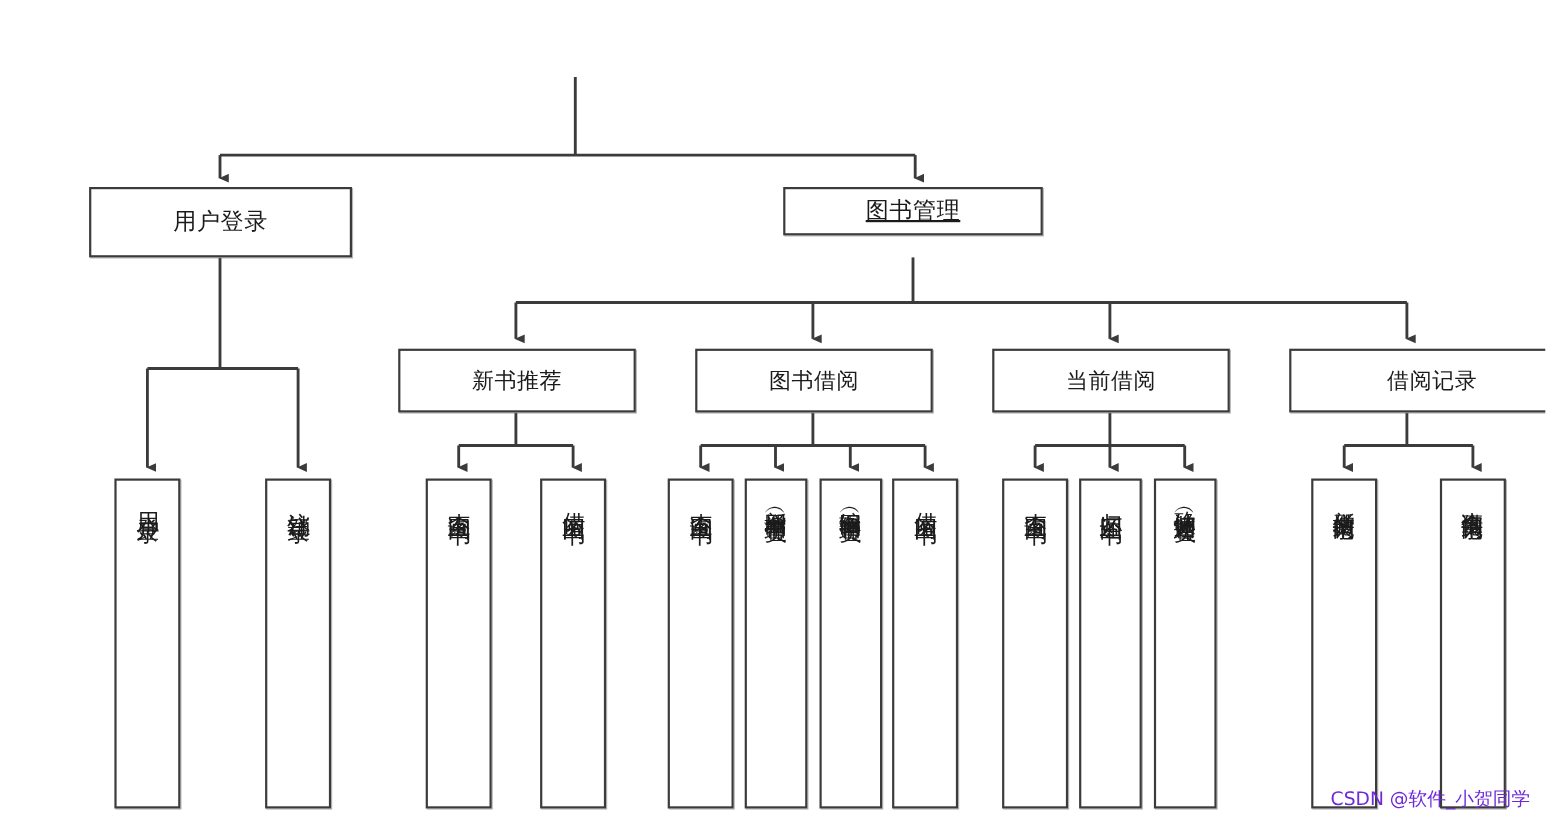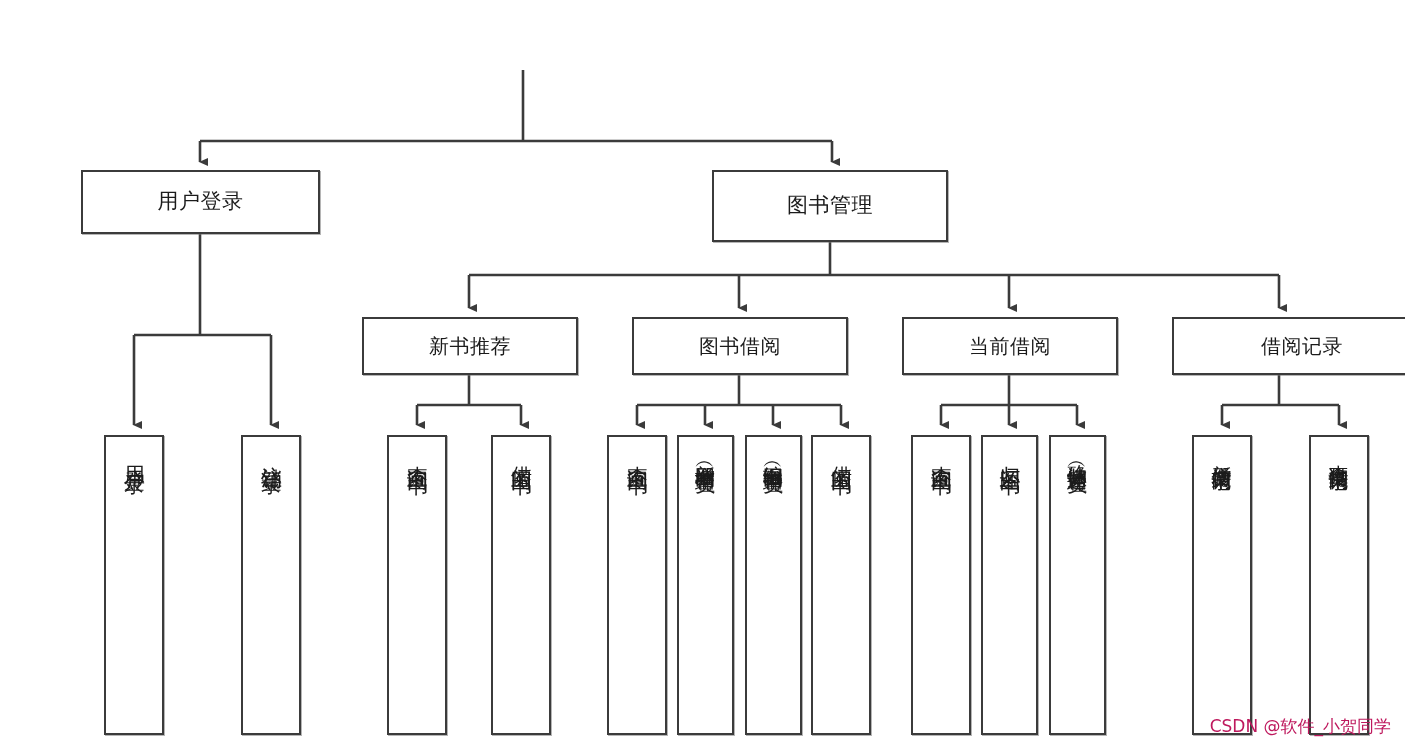--- a/index.html
+++ b/index.html
@@ -65,21 +65,21 @@
   }
   .node.leaf.tall .lbl {
     font-size: 20px;
     letter-spacing: 1.5px;
   }
   .watermark {
     position: absolute;
     right: 14px;
     bottom: 9px;
     font-size: 17px;
-    color: #be185d;
+    color: #6d28d9;
     z-index: 5;
     white-space: nowrap;
     font-family: "DejaVu Sans", "Liberation Sans", sans-serif;
   }
 </style>
 </head>
 <body>
 
 <div id="canvas">
 
@@ -130,21 +130,21 @@
       <path d="M1222,405 L1339,405"></path>
       <path d="M1222,405 L1222,425" marker-end="url(#arrowhead)"></path>
       <path d="M1339,405 L1339,425" marker-end="url(#arrowhead)"></path>
     </g>
   </svg>
 
 
   <div class="node lvl2" style="left:81px; top:170px; width:239px; height:64px;">
     <span class="lbl">用户登录</span>
   </div>
-  <div class="node lvl2" style="left:712px; top:170px; width:236px; height:72px;">
+  <div class="node lvl2" style="left:712px; top:170px; width:236px; height:44px;text-decoration:underline;">
     <span class="lbl">图书管理</span>
   </div>
 
   <div class="node lvl3" style="left:362px; top:317px; width:216px; height:58px;">
     <span class="lbl">新书推荐</span>
   </div>
   <div class="node lvl3" style="left:632px; top:317px; width:216px; height:58px;">
     <span class="lbl">图书借阅</span>
   </div>
   <div class="node lvl3" style="left:902px; top:317px; width:216px; height:58px;">

